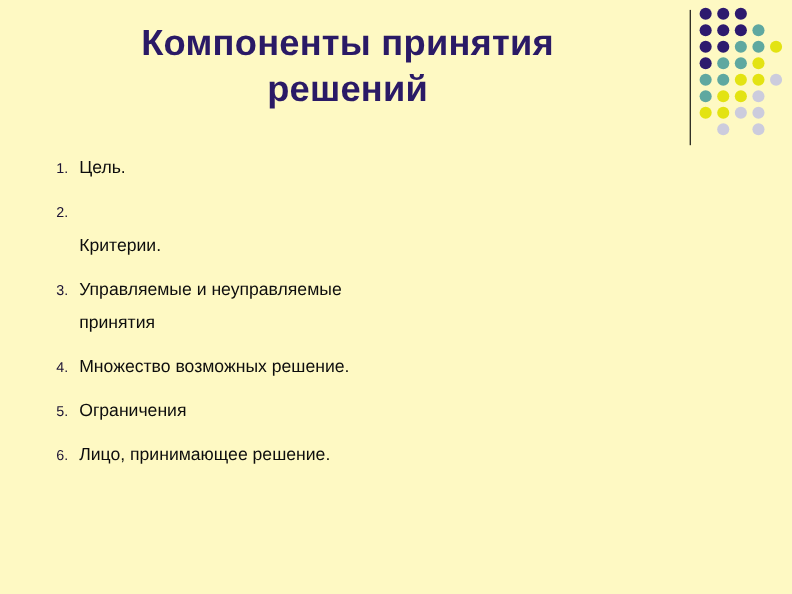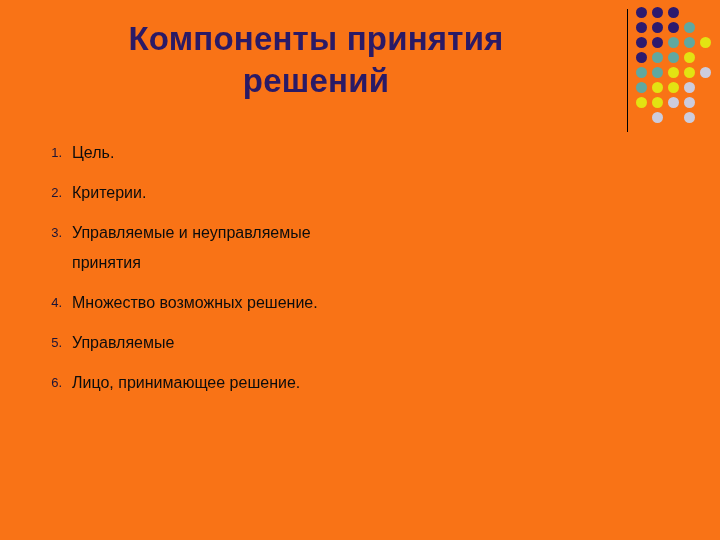--- a/index.html
+++ b/index.html
@@ -15,21 +15,21 @@
     font-family: "Liberation Sans", "DejaVu Sans", sans-serif;
     position: relative;
     background: #ffffff;
   }
 
   .slide {
     position: absolute;
     inset: 0;
     width: 720px;
     height: 540px;
-    background: #f97316;
+    background: #fef9c3;
   }
 
   
   .title-block {
     position: absolute;
     left: 36px;
     top: 18px;
     width: 560px;
     text-align: center;
   }
@@ -155,34 +155,34 @@
       </div>
   </div>
 
   <ul class="body-list" id="body-list">
       <li class="li-row">
         <span class="li-num" style="color: rgb(29, 20, 54);">1.</span>
         <span class="li-text" style="color: rgb(13, 13, 13);">Цель.</span>
       </li>
       <li class="li-row">
         <span class="li-num" style="color: rgb(29, 20, 54);">2.</span>
-        <span class="li-text" style="color: rgb(13, 13, 13);">Критерии.</span>
+        <span class="li-text" style="color: rgb(13, 13, 13); margin-top: 31px;">Критерии.</span>
       </li>
       <li class="li-row">
         <span class="li-num" style="color: rgb(29, 20, 54);">3.</span>
         <span class="li-text" style="color: rgb(13, 13, 13);">Управляемые и неуправляемые
 принятия</span>
       </li>
       <li class="li-row">
         <span class="li-num" style="color: rgb(29, 20, 54);">4.</span>
         <span class="li-text" style="color: rgb(13, 13, 13);">Множество возможных решение.</span>
       </li>
       <li class="li-row">
         <span class="li-num" style="color: rgb(29, 20, 54);">5.</span>
-        <span class="li-text" style="color: rgb(13, 13, 13);">Управляемые</span>
+        <span class="li-text" style="color: rgb(13, 13, 13);">Ограничения</span>
       </li>
       <li class="li-row">
         <span class="li-num" style="color: rgb(29, 20, 54);">6.</span>
         <span class="li-text" style="color: rgb(13, 13, 13);">Лицо, принимающее решение.</span>
       </li>
     </ul>
 
 </div>
 
 </body></html>

